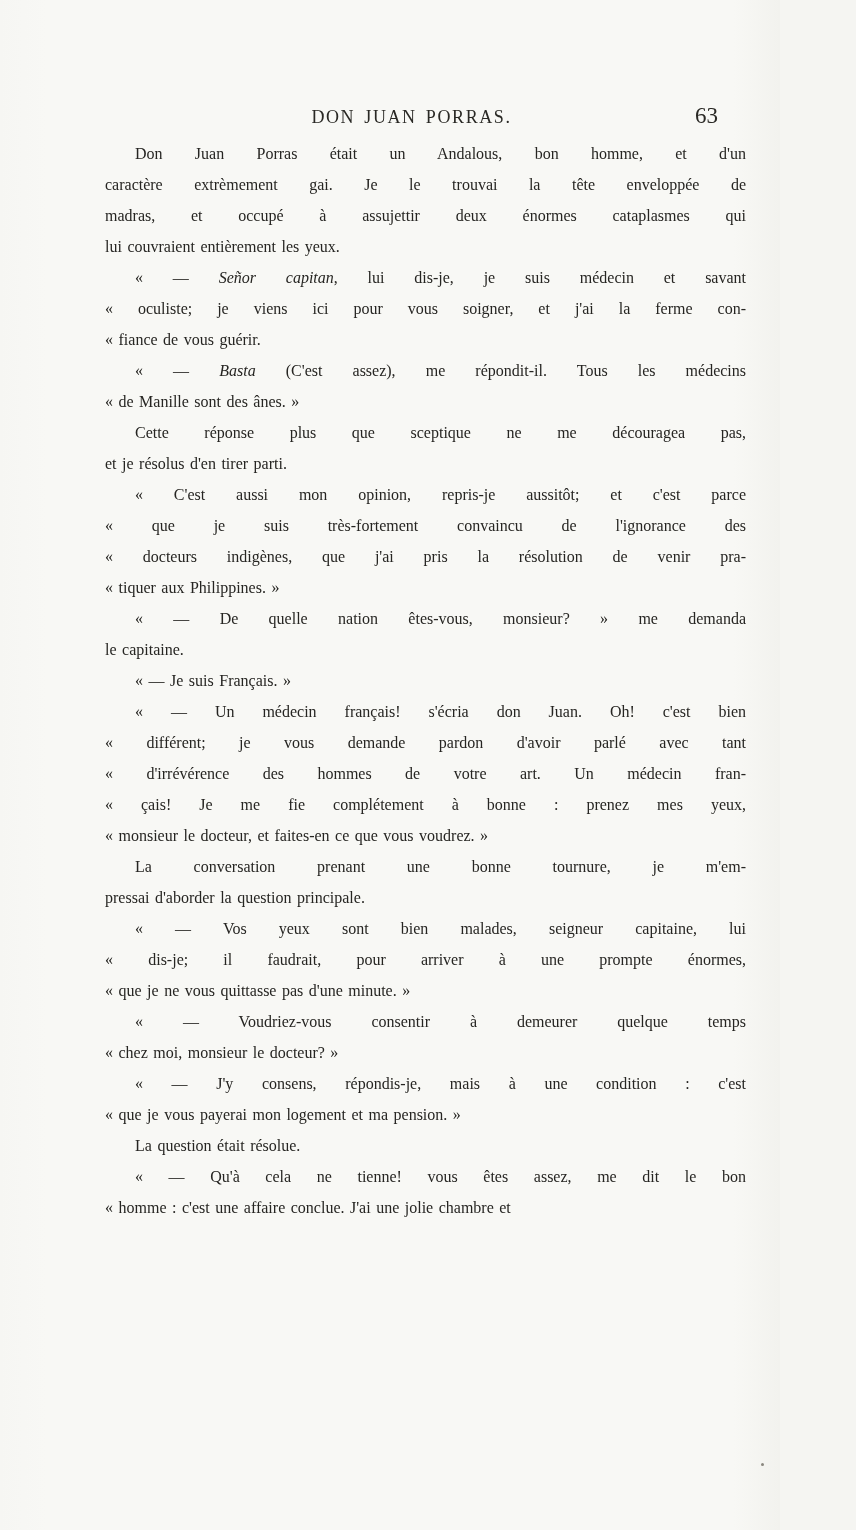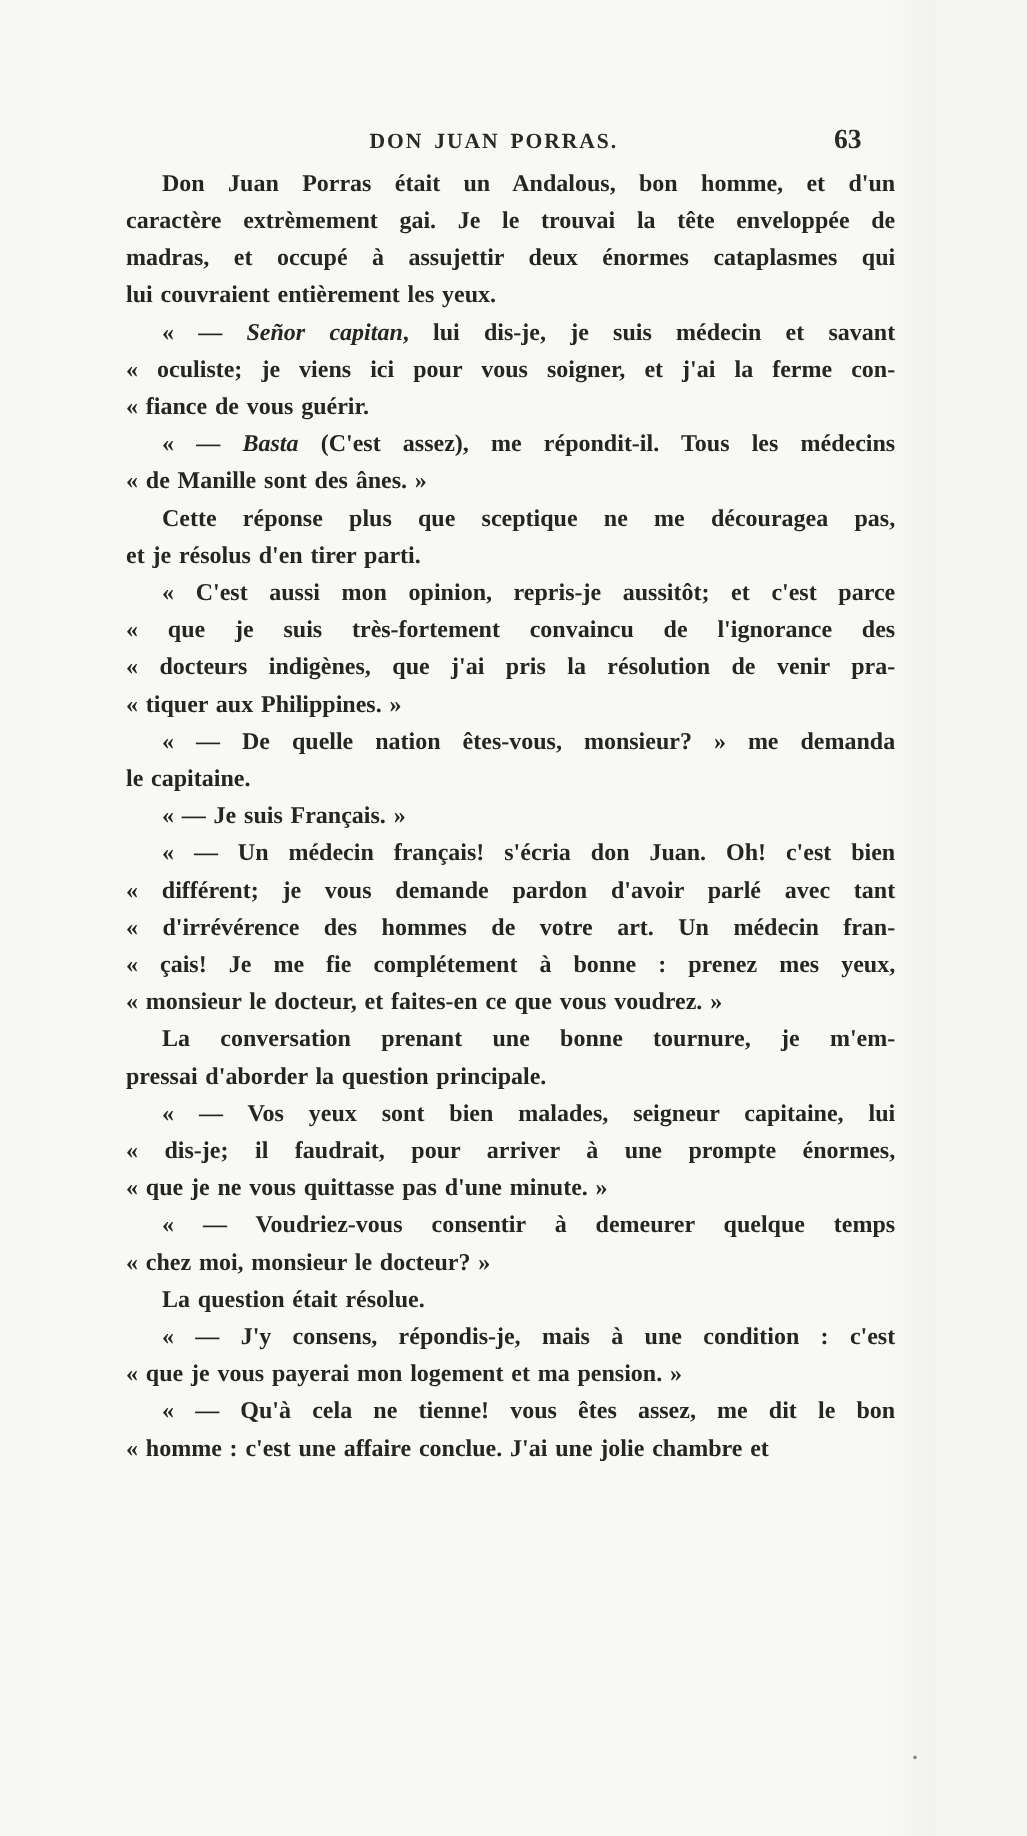--- a/index.html
+++ b/index.html
@@ -8,21 +8,20 @@
     background: #f5f5f2;
   }
   .page {
     position: relative;
     width: 780px;
     height: 1530px;
     background: linear-gradient(90deg, #f6f6f3 0%, #f8f8f5 6%, #f8f8f5 94%, #f2f2ee 100%);
     overflow: hidden;
     font-family: "Liberation Serif", "DejaVu Serif", serif;
     color: #262522;
-    font-weight: bold;
   }
   .text-area {
     position: absolute;
     top: 103px;
     left: 105px;
     width: 641px;
   }
   .page-header {
     display: flex;
     align-items: baseline;
@@ -38,21 +37,21 @@
     color: #2a2925;
   }
   .page-number {
     width: 150px;
     text-align: right;
     padding-right: 28px;
     font-size: 23px;
     color: #2a2925;
   }
   .text-block {
-    font-size: 20px;
+    font-size: 16px;
     line-height: 31px;
     word-spacing: 1.5px;
   }
   .para { margin: 0; }
   .line {
     text-align: justify;
     text-align-last: justify;
     white-space: normal;
   }
   .line.first { text-indent: 30px; }
@@ -125,25 +124,25 @@
         <div class="para">
           <div class="line first">« — Vos yeux sont bien malades, seigneur capitaine, lui</div>
           <div class="line">« dis-je; il faudrait, pour arriver à une prompte énormes,</div>
           <div class="line last">« que je ne vous quittasse pas d'une minute. »</div>
         </div>
         <div class="para">
           <div class="line first">« — Voudriez-vous consentir à demeurer quelque temps</div>
           <div class="line last">« chez moi, monsieur le docteur? »</div>
         </div>
         <div class="para">
-          <div class="line first last">La question était résolue.</div>
+          <div class="line first">« — J'y consens, répondis-je, mais à une condition : c'est</div>
+          <div class="line last">« que je vous payerai mon logement et ma pension. »</div>
         </div>
         <div class="para">
-          <div class="line first">« — J'y consens, répondis-je, mais à une condition : c'est</div>
-          <div class="line last">« que je vous payerai mon logement et ma pension. »</div>
+          <div class="line first last">La question était résolue.</div>
         </div>
         <div class="para">
           <div class="line first">« — Qu'à cela ne tienne! vous êtes assez, me dit le bon</div>
           <div class="line last">« homme : c'est une affaire conclue. J'ai une jolie chambre et</div>
         </div>
       </div>
   </div>
   <div class="scan-speck"></div>
 </div>
 

